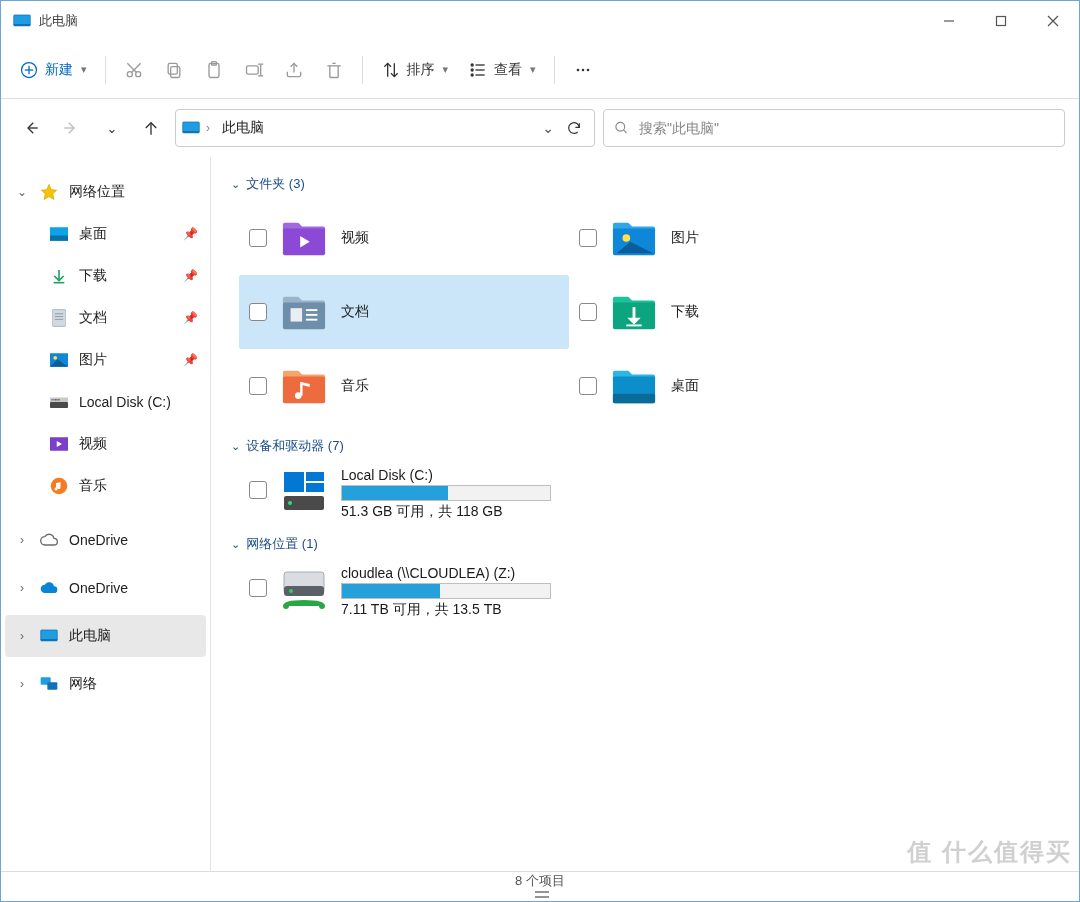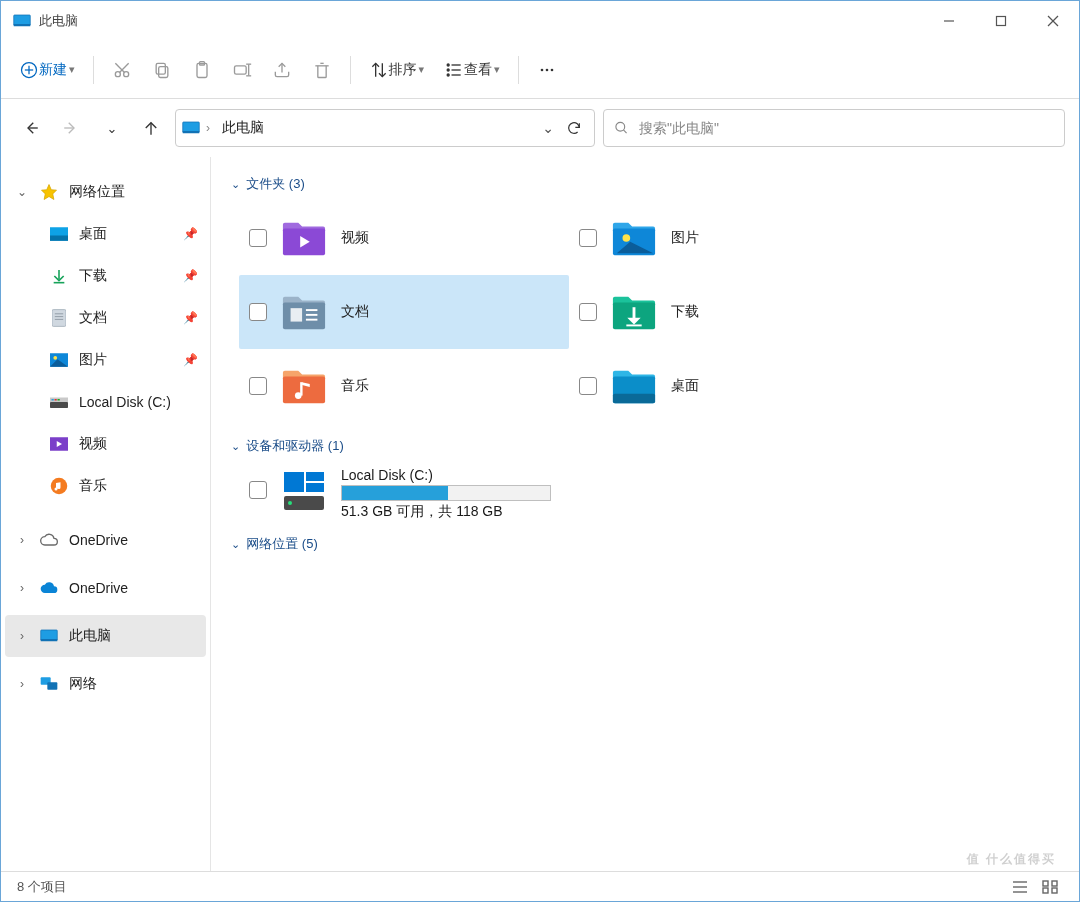--- a/index.html
+++ b/index.html
@@ -4,21 +4,21 @@
 <style>
 * { box-sizing: border-box; margin: 0; padding: 0; }
 body { font-family: "Segoe UI", "Microsoft YaHei", sans-serif; font-size: 14px; background: #fff; color: #1a1a1a; width: 1080px; height: 902px; overflow: hidden; border: 1px solid #6aa6d8; }
 .titlebar { height: 40px; display: flex; align-items: center; padding: 0 0 0 12px; background: #fff; }
 .titlebar .app-icon { width: 18px; height: 14px; margin-right: 8px; }
 .titlebar .title { font-size: 13px; color: #444; }
 .titlebar .spacer { flex: 1; }
 .winbtn { width: 52px; height: 40px; display: flex; align-items: center; justify-content: center; color: #555; }
 
 .toolbar { height: 58px; display: flex; align-items: center; padding: 0 8px; border-bottom: 1px solid #ddd; gap: 0; }
-.tbtn { height: 40px; padding: 0 10px; display: flex; align-items: center; color: #7d7d7d; border-radius: 4px; }
+.tbtn { height: 40px; padding: 0 10px; display: flex; align-items: center; gap: 6px; color: #7d7d7d; border-radius: 4px; }
 .tbtn.accent { color: #0067c0; }
 .tbtn svg { width: 20px; height: 20px; }
 .tsep { width: 1px; height: 28px; background: #ddd; margin: 0 8px; }
 .chev-sm { font-size: 11px; color: #777; margin-left: 2px; }
 
 .navrow { height: 58px; display: flex; align-items: center; padding: 0 14px; gap: 8px; }
 .nbtn { width: 32px; height: 32px; display: flex; align-items: center; justify-content: center; color: #333; border-radius: 4px; }
 .nbtn.disabled { color: #bbb; }
 .addrbox { flex: 1; height: 38px; border: 1px solid #ccc; border-radius: 4px; display: flex; align-items: center; padding: 0 6px; gap: 6px; max-width: 420px; }
 .addrbox .crumb { padding: 4px 6px; color: #222; }
@@ -46,28 +46,28 @@
 .tile .cb { width: 18px; height: 18px; border: 1.5px solid #888; border-radius: 3px; flex-shrink: 0; background:#fff;}
 .tile .icn { width: 50px; height: 50px; display: flex; align-items: center; justify-content: center; }
 .tile .lbl { color: #222; font-size: 14px; }
 .bar { width: 210px; height: 16px; border: 1px solid #bfbfbf; background: #f2f2f2; margin: 2px 0; position: relative; }
 .bar .fill { position: absolute; left: 0; top: 0; bottom: 0; background: #26a0da; }
 .drive-row { display: flex; align-items: flex-start; padding: 4px 10px; gap: 12px; margin-left: 8px; margin-bottom: 10px; }
 .drive-row .cb { width: 18px; height: 18px; border: 1.5px solid #888; border-radius: 3px; flex-shrink: 0; margin-top: 14px; background:#fff;}
 .drive-row .icn { width: 50px; height: 50px; display: flex; align-items: center; justify-content: center; }
 .drive-row .info { display: flex; flex-direction: column; }
 
-.statusbar { height: 30px; border-top: 1px solid #ddd; display: flex; align-items: center; padding: 0 16px; font-size: 13px; color: #555; }
+.statusbar { height: 30px; border-top: 1px solid #ddd; display: flex; align-items: center; padding: 0 16px; font-size: 13px; color: #555; flex-direction: column; }
 .statusbar .sp { flex: 1; }
 .viewbtn { width: 26px; height: 22px; display: flex; align-items: center; justify-content: center; color: #666; margin-left: 4px; }
 
 
 .foldersvg { width: 46px; height: 40px; }
 
-.watermark { position:absolute; right:24px; bottom:34px; color:#d0d0d0; font-size:12px; font-weight:bold; letter-spacing:2px; pointer-events:none; }
+.watermark { position:absolute; right:8px; bottom:34px; color:#d0d0d0; font-size:24px; font-weight:bold; letter-spacing:2px; pointer-events:none; }
 </style>
 </head>
 <body>
 
 <div class="titlebar">
   <svg class="app-icon" viewBox="0 0 24 18">
       <rect x="1" y="1" width="22" height="14" rx="1" fill="#1e9de3" stroke="#1172b5"></rect>
       <rect x="1" y="13" width="22" height="3" fill="#1172b5"></rect>
     </svg>
   <span class="title">此电脑</span>
@@ -436,21 +436,21 @@
               <rect x="2" y="10" width="44" height="28" rx="2" fill="#0b8ec9"></rect>
               <rect x="2" y="28" width="44" height="10" rx="2" fill="#0a6a98"></rect>
             </svg>
           </div>
         <span class="lbl">桌面</span>
       </div>
     </div>
 
     <div class="group-hdr">
       <span class="chev">⌄</span>
-      <span>设备和驱动器 (1)</span>
+      <span>设备和驱动器 (7)</span>
     </div>
     <div class="drive-row">
       <div class="cb"></div>
       <div class="icn">
           <svg width="48" height="44" viewBox="0 0 48 44">
             <rect x="4" y="2" width="20" height="20" fill="#0078d4"></rect>
             <rect x="26" y="2" width="18" height="9" fill="#0078d4"></rect>
             <rect x="26" y="13" width="18" height="9" fill="#0078d4"></rect>
             <rect x="4" y="26" width="40" height="14" rx="2" fill="#4a4a4a"></rect>
             <circle cx="10" cy="33" r="2" fill="#26e07a"></circle>
@@ -460,21 +460,39 @@
         <span class="lbl">Local Disk (C:)</span>
         <div class="bar">
             <div class="fill" style="width:51%"></div>
           </div>
         <span class="sub">51.3 GB 可用，共 118 GB</span>
       </div>
     </div>
 
     <div class="group-hdr">
       <span class="chev">⌄</span>
-      <span>网络位置 (5)</span>
+      <span>网络位置 (1)</span>
+    </div>
+    <div class="drive-row">
+      <div class="cb"></div>
+      <div class="icn">
+          <svg width="48" height="44" viewBox="0 0 48 44">
+            <rect x="4" y="4" width="40" height="22" rx="3" fill="#d9dde1" stroke="#a7adb3"></rect>
+            <rect x="4" y="18" width="40" height="10" rx="3" fill="#5b6066"></rect>
+            <circle cx="11" cy="23" r="2" fill="#34d058"></circle>
+            <path d="M6 38c0-4 36-4 36 0" fill="none" stroke="#2aa745" stroke-width="6" stroke-linecap="round"></path>
+          </svg>
+        </div>
+      <div class="info">
+        <span class="lbl">cloudlea (\\CLOUDLEA) (Z:)</span>
+        <div class="bar">
+            <div class="fill" style="width:47%"></div>
+          </div>
+        <span class="sub">7.11 TB 可用，共 13.5 TB</span>
+      </div>
     </div>
   </div>
 </div>
 
 <div class="statusbar">
   <span>8 个项目</span>
   <div class="sp"></div>
   <div class="viewbtn">
       <svg width="16" height="14" viewBox="0 0 16 14" fill="none" stroke="#666" stroke-width="1.4">
         <line x1="1" y1="2" x2="15" y2="2"></line>

